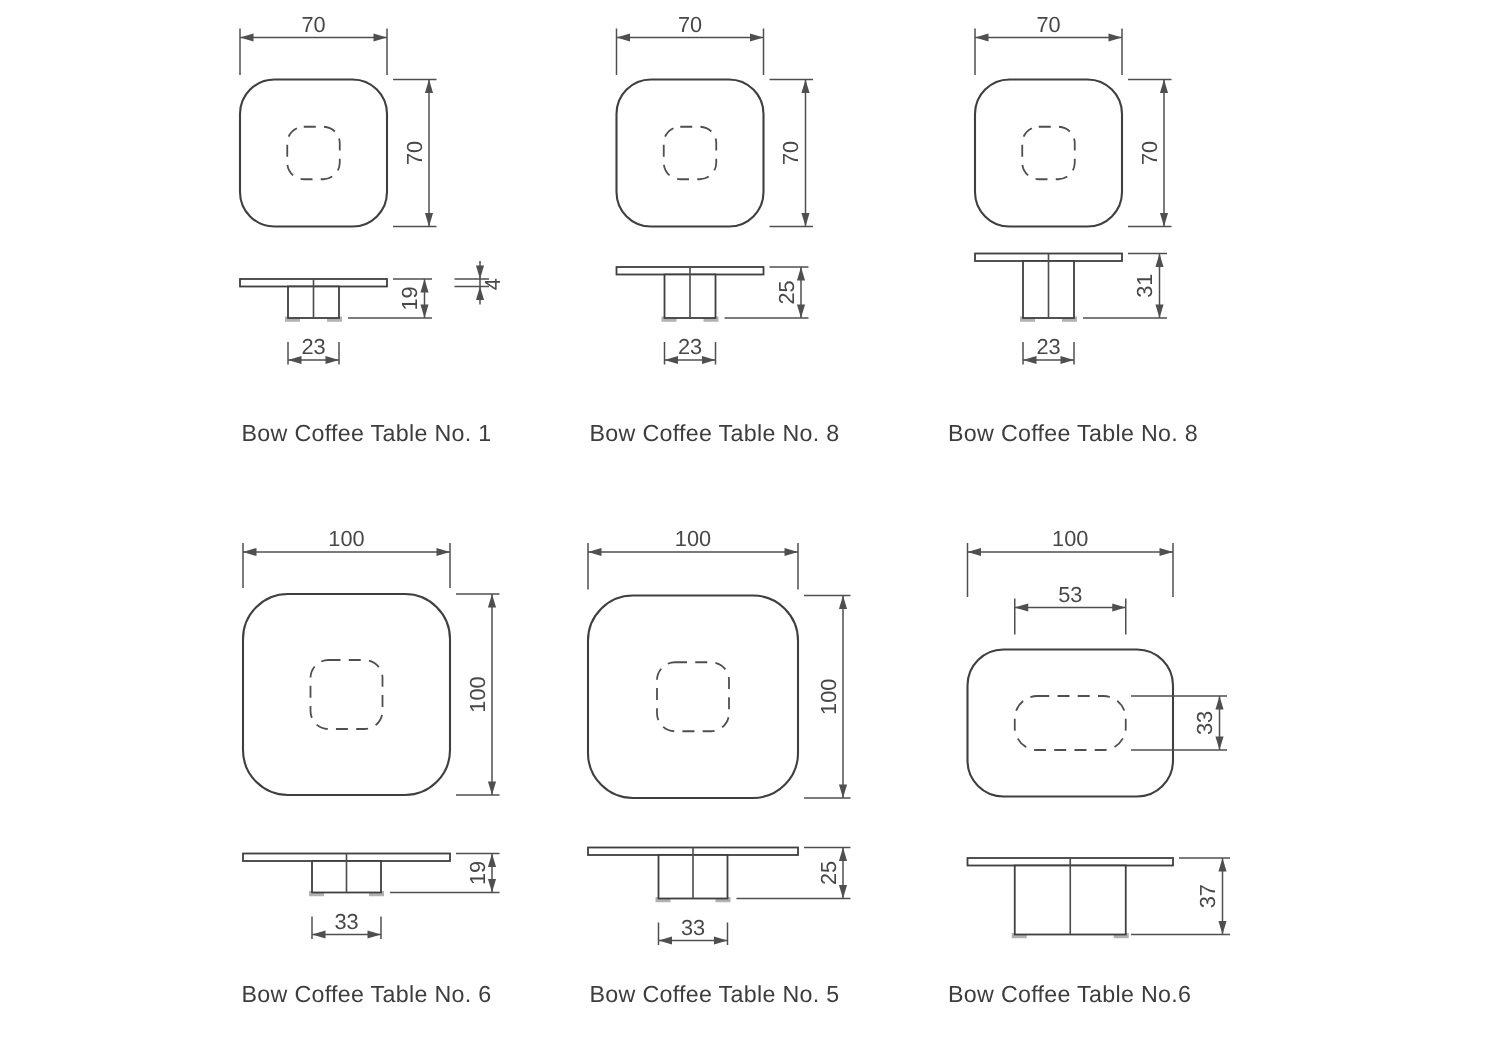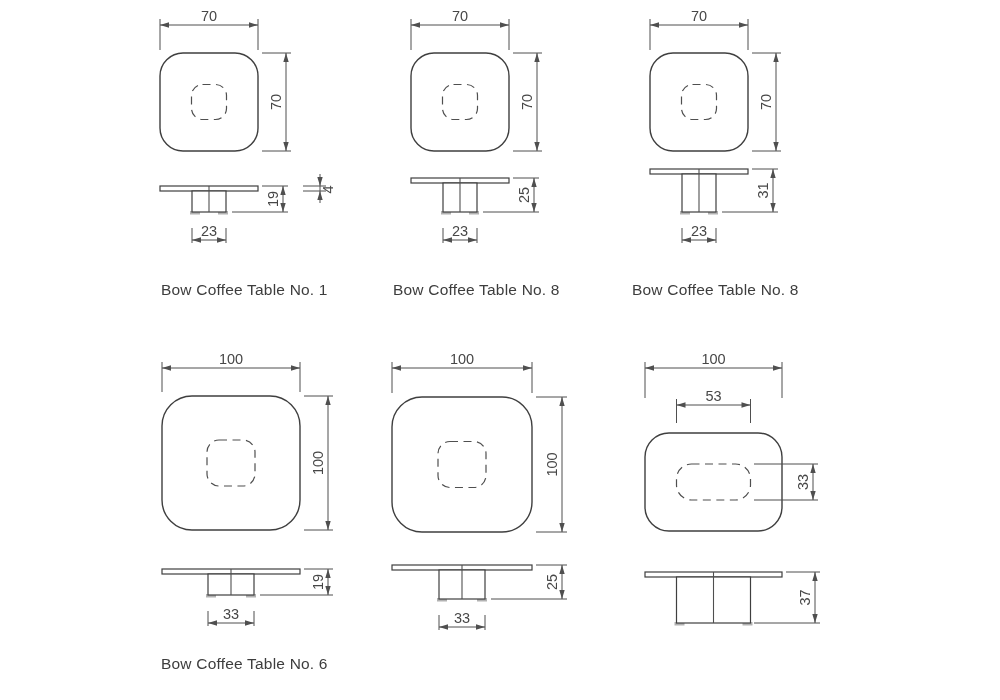--- a/index.html
+++ b/index.html
@@ -227,13 +227,15 @@
         <polygon points="815,572 812.3,581 817.7,581" fill="#4f4f4f"></polygon>
         <polygon points="815,623 812.3,614 817.7,614" fill="#4f4f4f"></polygon>
         <text x="810" y="597.5" fill="#474747" font-size="14.5px" font-family="&quot;Liberation Sans&quot;, sans-serif" text-anchor="middle" transform="rotate(-90 810 597.5)">37</text>
       </g>
     </svg>
 
   <div class="table-label" style="left:161px;top:281px">Bow Coffee Table No. 1</div>
   <div class="table-label" style="left:393px;top:281px">Bow Coffee Table No. 8</div>
   <div class="table-label" style="left:632px;top:281px">Bow Coffee Table No. 8</div>
   <div class="table-label" style="left:161px;top:655px">Bow Coffee Table No. 6</div>
+  <div class="table-label" style="left:393px;top:655px">Bow Coffee Table No. 5</div>
+  <div class="table-label" style="left:632px;top:655px">Bow Coffee Table No.6</div>
 </div>
 
 </body></html>

